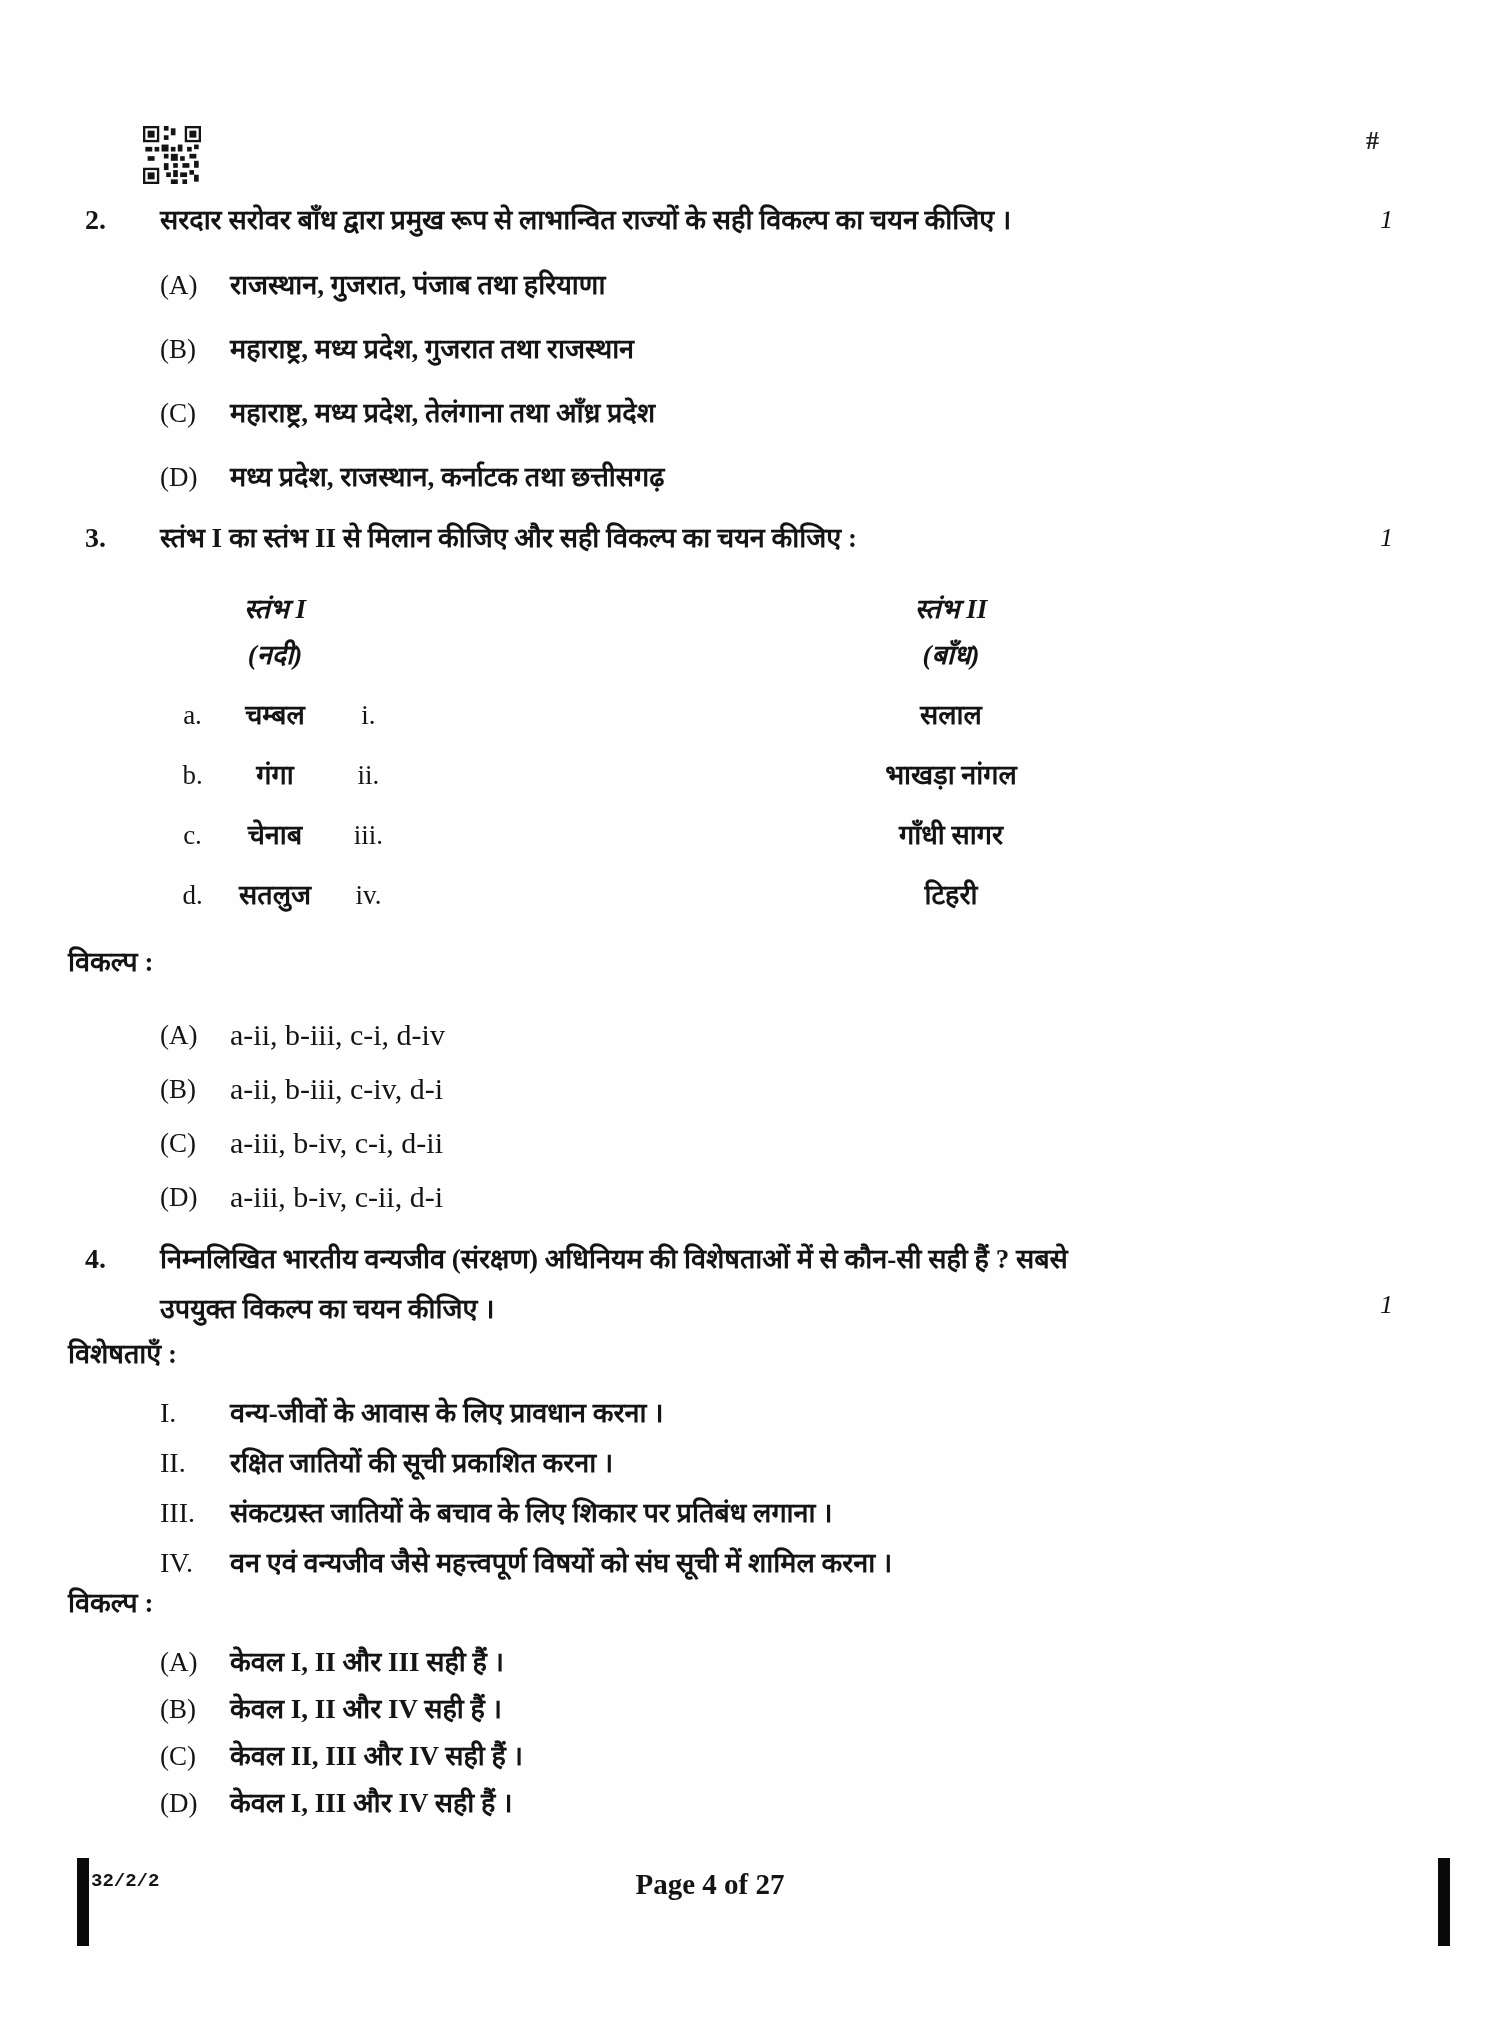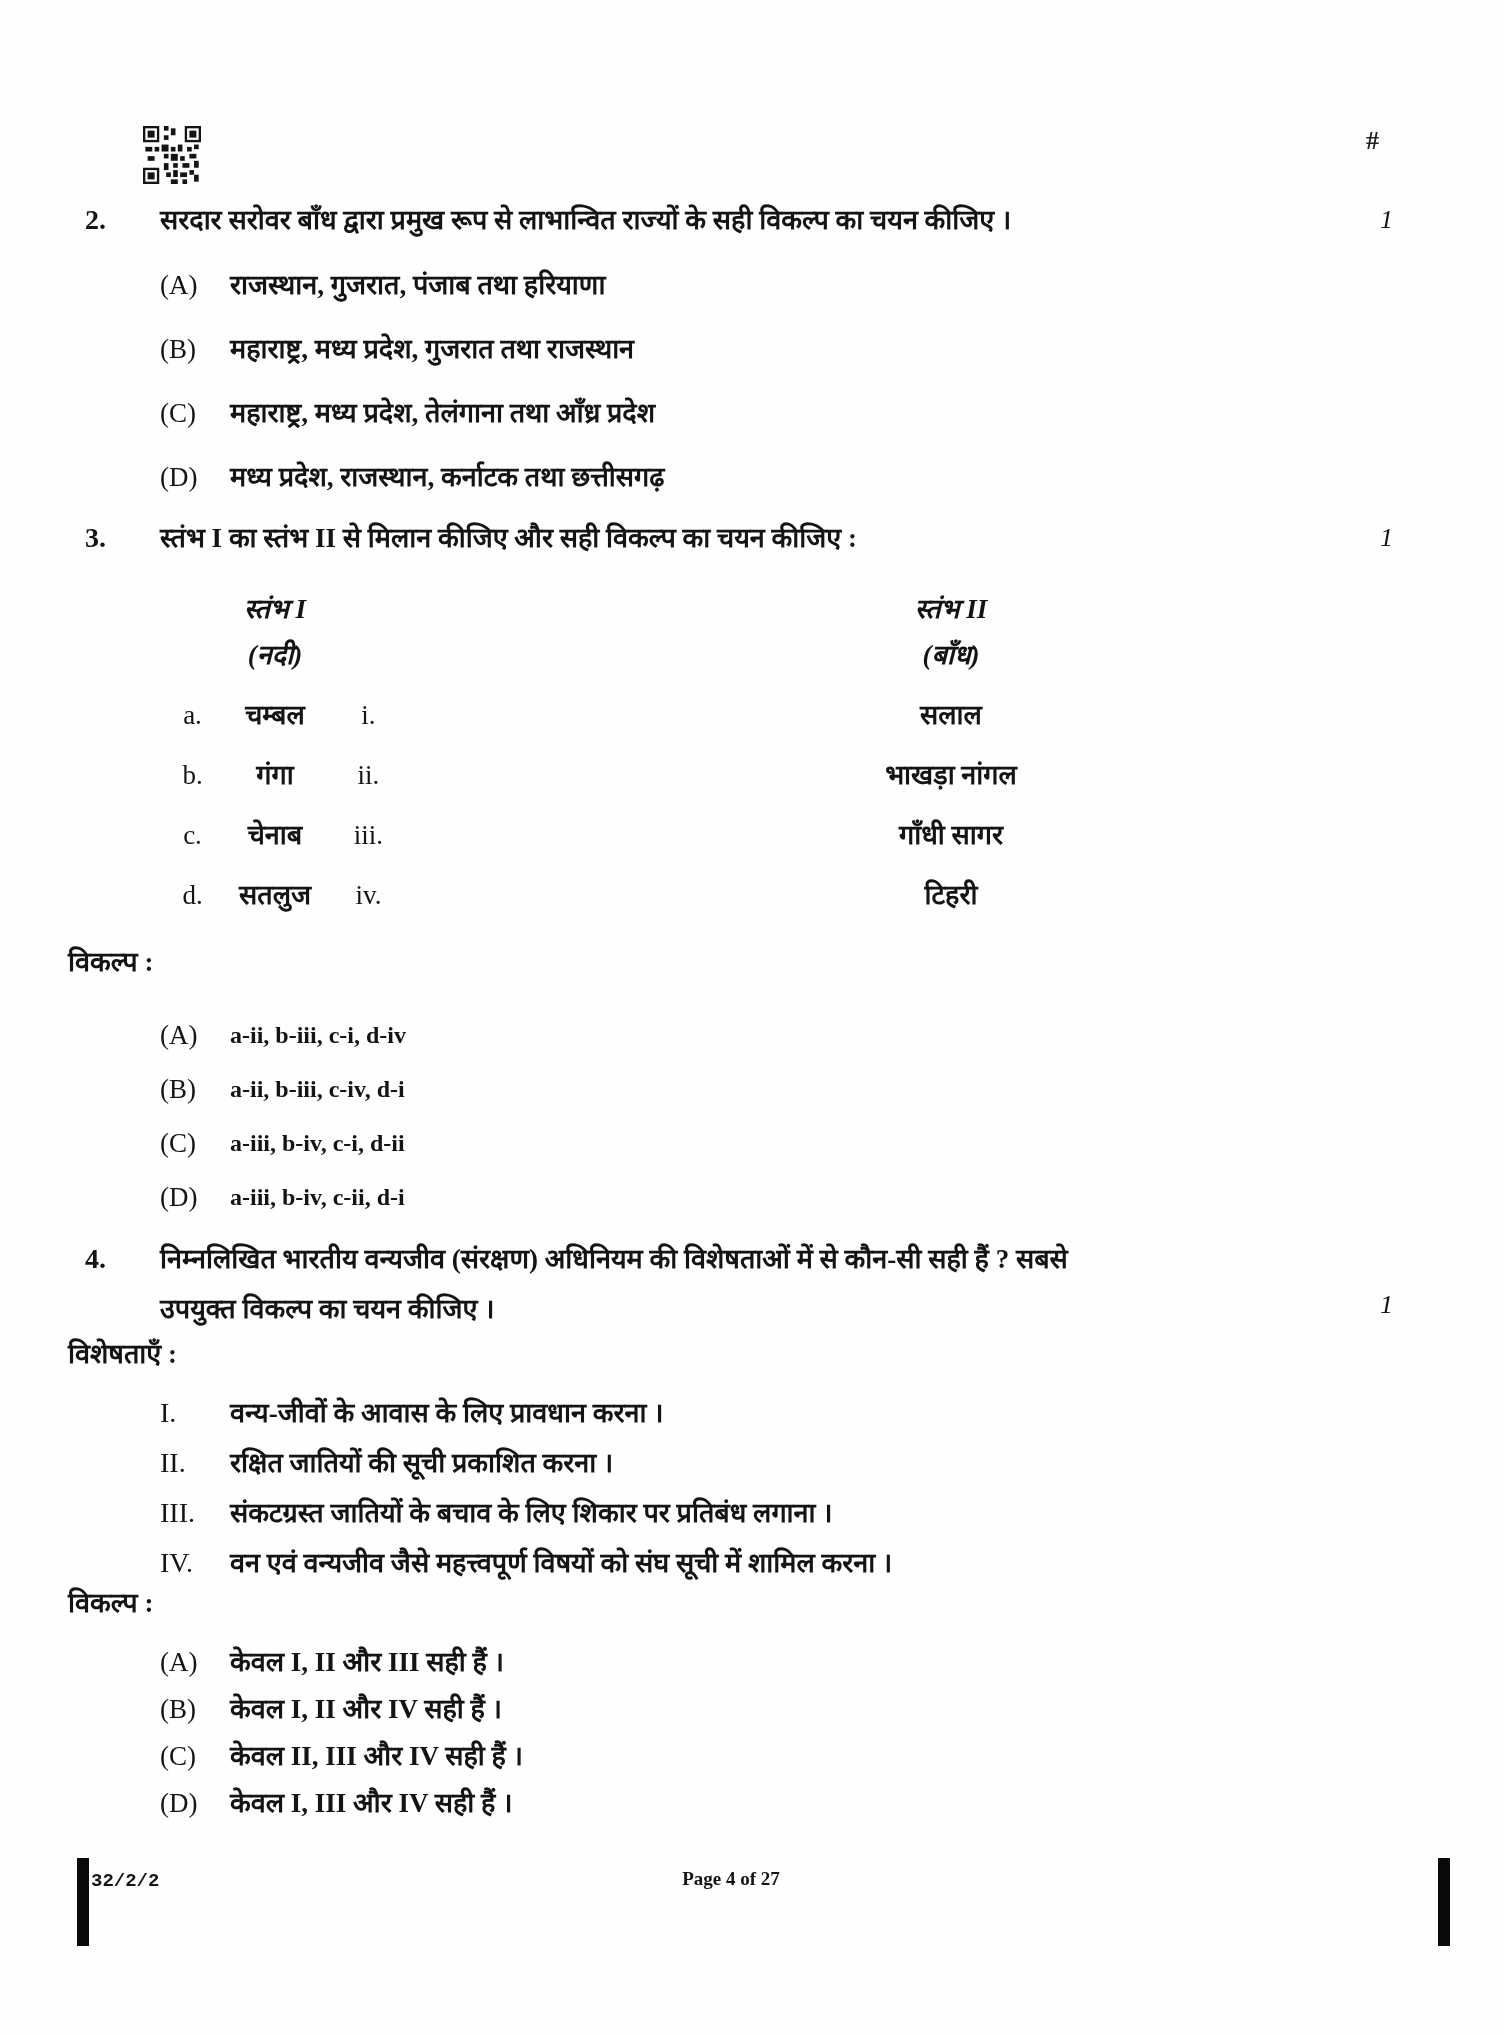--- a/index.html
+++ b/index.html
@@ -32,21 +32,21 @@
   .q4 .qline2{line-height:50px;}
   .q4 .marks-abs{position:absolute;top:56px;left:1380px;font-style:italic;font-size:26px;}
 
   .opt{
     display:grid;grid-template-columns:70px 1fr;
     padding-left:160px;padding-right:75px;
     line-height:38px;font-size:27px;
   }
   .opt .lab{font-weight:400;}
   .opt .txt{font-weight:700;}
-  .opt .txt.latin{font-weight:700;font-size:24px;}
+  .opt .txt.latin{font-weight:400;font-size:30px;}
   .q2 .opt{margin-top:26px;}
   .q3 .opt{margin-top:16px;}
   .q3 .opt-first{margin-top:34px;}
   .q4 .opt{margin-top:9px;}
   .q4 .opt-first{margin-top:20px;}
 
   .heading{
     padding-left:68px;font-size:27px;font-weight:700;line-height:40px;
   }
   .q3 .heading{margin-top:24px;}
@@ -72,21 +72,21 @@
     line-height:40px;font-size:27px;margin-top:10px;
   }
   .feat-first{margin-top:19px;}
   .feat .lab{font-weight:400;font-size:28px;}
   .feat .txt{font-weight:700;}
 
   
   .footer-bar{position:absolute;width:12px;height:88px;background:#0a0a0a;top:1858px;}
   .bar-l{left:77px;} .bar-r{left:1438px;}
   .paper-code{position:absolute;top:1870px;left:91px;font-size:19px;font-weight:700;font-family:Liberation Mono, monospace;}
-  .page-ind{position:absolute;top:1868px;left:0;width:1420px;text-align:center;font-size:19px;font-weight:700;margin-left:21px;}
+  .page-ind{position:absolute;top:1868px;left:0;width:1420px;text-align:center;font-size:29px;font-weight:700;}
 </style>
 </head>
 <body>
 
 <div class="page">
 
   <svg class="qr" viewBox="0 0 25 25" xmlns="http://www.w3.org/2000/svg">
     <g fill="#141414">
       <rect x="0" y="0" width="7" height="7"></rect>
         <rect x="18" y="0" width="7" height="7"></rect>

